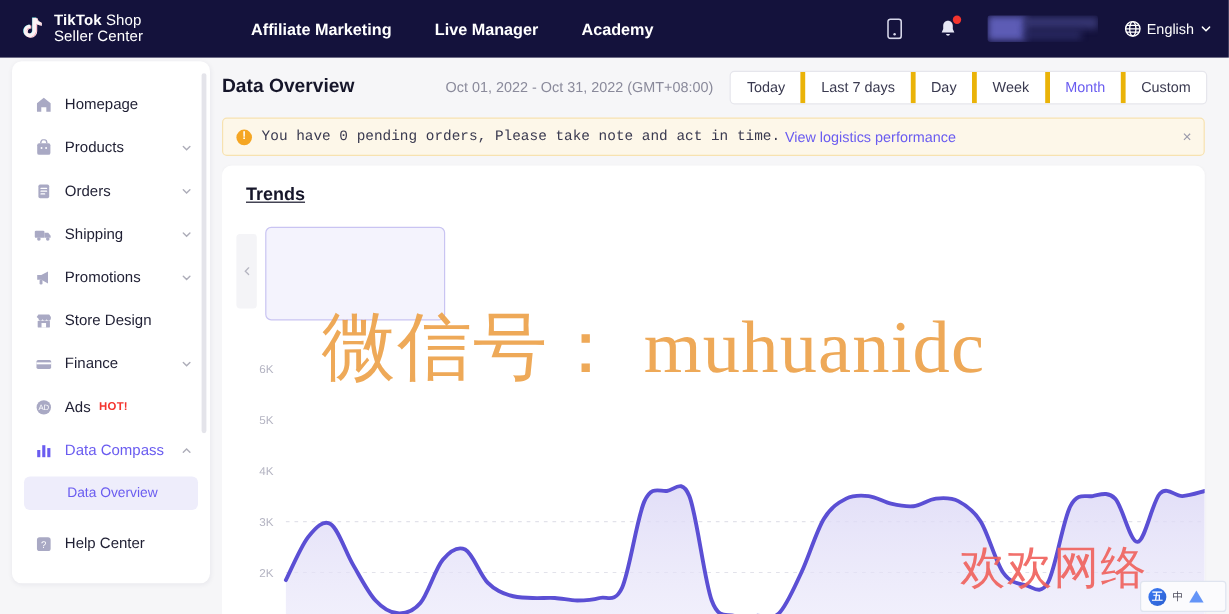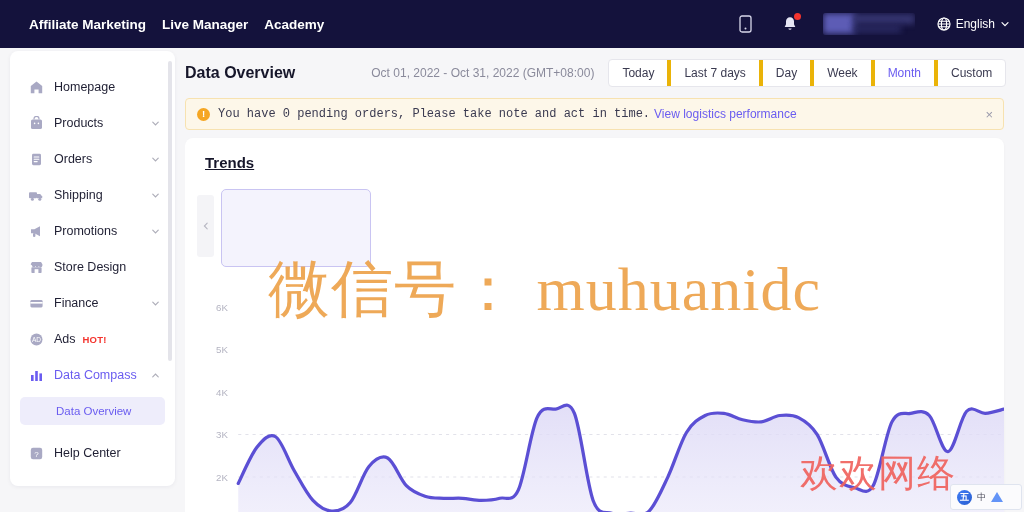--- a/index.html
+++ b/index.html
@@ -19,21 +19,21 @@
     z-index: 30;
   }
   .brand { display: flex; align-items: center; margin-left: 14px; }
   .tt-note { position: relative; width: 26px; height: 26px; margin-right: 5px; }
   .tt-note svg { display:block; }
   .brand-text { color: #fff; font-size: 12.5px; line-height: 13.5px; letter-spacing: .1px; }
   .brand-text .l1 b { font-weight: 700; }
   .brand-text .l1 span { font-weight: 400; }
   .brand-text .l2 { font-weight: 400; }
 
-  .navlinks { display: flex; align-items: center; margin-left: 29px; gap: 16px; }
+  .navlinks { display: flex; align-items: center; margin-left: 90px; gap: 36px; }
   .navlink {
     color: #ffffff; font-size: 13.5px; font-weight: 700;
     cursor: pointer; white-space: nowrap;
   }
 
   .navright {
     position: absolute; right: 0; top: 0; height: 48px;
     display: flex; align-items: center; gap: 4px;
   }
   .ic-phone { width: 26px; height: 26px; display:flex; align-items:center; justify-content:center; margin-right: 14px; }
@@ -217,20 +217,36 @@
     align-items:center; justify-content:center; font-weight:700;
   }
   .ime-txt { font-size: 9px; color: #4a4a5a; }
   .ime-tri { width: 0; height: 0; border-left: 6px solid transparent;
     border-right: 6px solid transparent; border-bottom: 10px solid #3d7bf5; opacity:.8; }
 </style>
 </head>
 <body>
 
 <div class="topnav">
+  <div class="brand">
+    <span class="tt-note">
+      <svg viewBox="0 0 26 26" width="26" height="26">
+        <path d="M17.3 4.2c.4 2 1.7 3.4 3.6 3.7v2.5c-1.4.1-2.7-.3-3.9-1.1v5.6c0 3.4-2.7 5.9-5.9 5.5-2.7-.3-4.6-2.5-4.6-5.1 0-3 2.6-5.4 5.6-5.1v2.7c-1.5-.3-2.9.8-2.9 2.3 0 1.3 1 2.3 2.3 2.3 1.3 0 2.3-1 2.3-2.3V4.2z" fill="#fff"></path>
+        <path d="M16.1 3.6c.4 2 1.7 3.4 3.6 3.7v2.5c-1.4.1-2.7-.3-3.9-1.1v5.6c0 3.4-2.7 5.9-5.9 5.5C7.2 19.5 5.3 17.3 5.3 14.7c0-3 2.6-5.4 5.6-5.1v2.7c-1.5-.3-2.9.8-2.9 2.3 0 1.3 1 2.3 2.3 2.3 1.3 0 2.3-1 2.3-2.3V3.6z" fill="#25F4EE" opacity=".75"></path>
+        <path d="M16.7 3.9c.4 2 1.7 3.4 3.6 3.7v2.5c-1.4.1-2.7-.3-3.9-1.1v5.6c0 3.4-2.7 5.9-5.9 5.5-2.7-.3-4.6-2.5-4.6-5.1 0-3 2.6-5.4 5.6-5.1v2.7c-1.5-.3-2.9.8-2.9 2.3 0 1.3 1 2.3 2.3 2.3 1.3 0 2.3-1 2.3-2.3V3.9z" fill="#FE2C55" opacity=".7"></path>
+        <path d="M16.4 3.7c.4 2 1.7 3.4 3.6 3.7v2.5c-1.4.1-2.7-.3-3.9-1.1v5.6c0 3.4-2.7 5.9-5.9 5.5-2.7-.3-4.6-2.5-4.6-5.1 0-3 2.6-5.4 5.6-5.1v2.7c-1.5-.3-2.9.8-2.9 2.3 0 1.3 1 2.3 2.3 2.3 1.3 0 2.3-1 2.3-2.3V3.7z" fill="#fff" opacity=".92"></path>
+      </svg>
+    </span>
+    <span class="brand-text">
+      <div class="l1">
+        <b>TikTok</b><span> Shop</span>
+      </div>
+      <div class="l2">Seller Center</div>
+    </span>
+  </div>
 
   <div class="navlinks">
     <div class="navlink">Affiliate Marketing</div>
     <div class="navlink">Live Manager</div>
     <div class="navlink">Academy</div>
   </div>
 
   <div class="navright">
     <span class="ic-phone">
       <svg width="13" height="18" viewBox="0 0 13 18">

